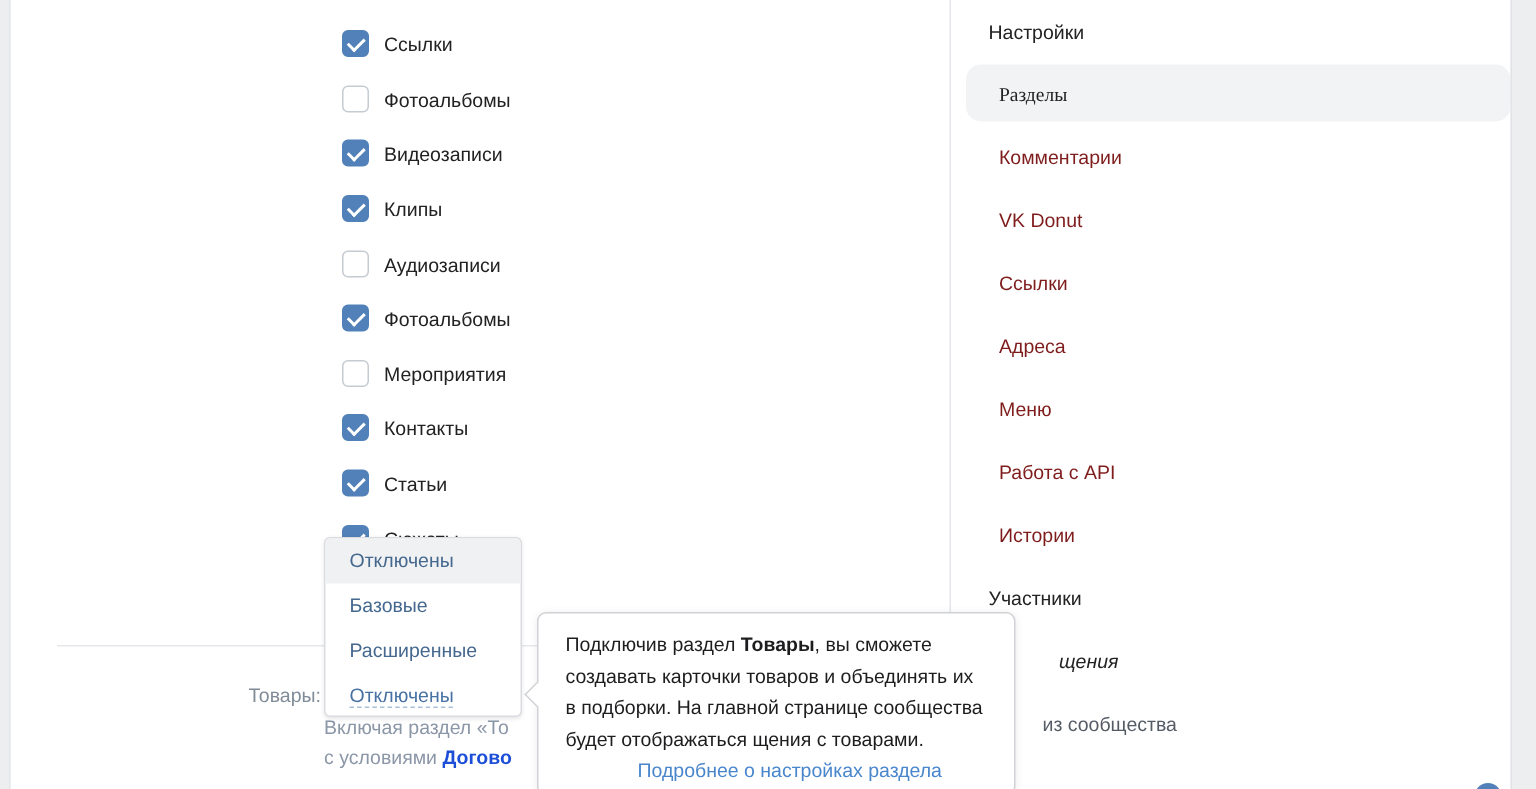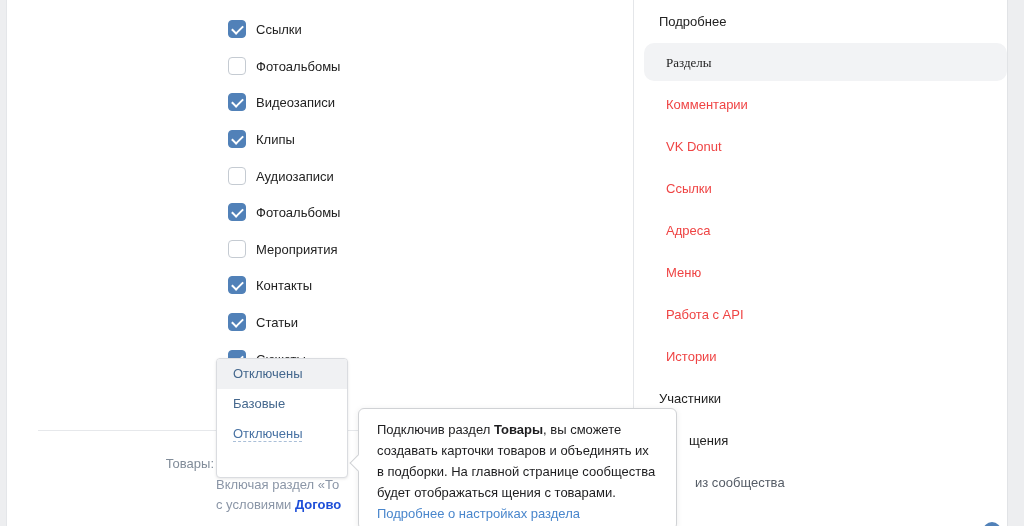--- a/index.html
+++ b/index.html
@@ -41,31 +41,31 @@
   .dd-current span { color:#4872a3; border-bottom:1px dashed #aabfd8; cursor:pointer; }
 
   
   .tooltip { position:absolute; left:358px; top:408px; width:319px; height:122px; background:#fff;
         border:1px solid #d0d2d5; border-radius:6px; box-shadow:0 1px 6px rgba(0,0,0,.08);
         z-index:10; padding:10px 18px 0 18px; }
   .tooltip .arrow { position:absolute; left:-7px; top:48px; width:12px; height:12px; background:#fff;
         border-left:1px solid #d0d2d5; border-bottom:1px solid #d0d2d5; transform:rotate(45deg); }
   .tt-text { font-size:13px; line-height:21px; color:#1d1d1f; }
   .tt-text b { font-weight:bold; }
-  .tt-link { font-size:13px; line-height:21px; color:#4986cc; cursor:pointer; }
+  .tt-link { font-size:13px; line-height:21px; color:#4986cc; cursor:pointer;margin-left:48px; }
 
   
   .sidebar { position:absolute; left:634px; top:0; width:373px; height:526px; background:#fff; }
   .sb-item { position:absolute; font-size:13px; white-space:nowrap; height:16px; line-height:16px; }
   .sb-header { left:25px; color:#222; cursor:pointer; }
-  .sb-link { left:32px; color:#ef4444; cursor:pointer; }
+  .sb-link { left:32px; color:#7f1d1d; cursor:pointer; }
   .sb-selected-bg { position:absolute; left:10px; top:43px; width:363px; height:38px;
         background:#f2f3f5; border-radius:10px; cursor:pointer; }
   .sb-selected-label { left:32px; color:#222;font-family:Liberation Serif, serif; }
-  .sb-partial-1 { left:55px; color:#222; cursor:pointer; }
+  .sb-partial-1 { left:72px; color:#222; cursor:pointer;font-style:italic; }
   .sb-partial-2 { left:61px; color:#555c66; cursor:pointer; }
 
   .fab-peek { position:absolute; left:983px; top:522px; width:18px; height:18px; border-radius:50%;
         background:#5181b8; z-index:12; }
 </style>
 </head>
 <body>
 
 <div class="screen">
 
@@ -116,27 +116,28 @@
   <div class="goods-note" style="top:477px">
     <span>Включая раздел «То</span>
   </div>
   <div class="goods-note" style="top:497px">
     <span>с условиями </span><b>Догово</b>
   </div>
 
   <div class="dropdown">
     <div class="dd-option highlighted">Отключены</div>
     <div class="dd-option">Базовые</div>
+    <div class="dd-option">Расширенные</div>
     <div class="dd-current">
       <span>Отключены</span>
     </div>
   </div>
 
   <div class="sidebar">
-    <div class="sb-item sb-header" style="top:14px">Подробнее</div>
+    <div class="sb-item sb-header" style="top:14px">Настройки</div>
     <div class="sb-selected-bg"></div>
     <div class="sb-item sb-selected-label" style="top:55px">Разделы</div>
     <div class="sb-item sb-link" style="top:97px">Комментарии</div>
     <div class="sb-item sb-link" style="top:139px">VK Donut</div>
     <div class="sb-item sb-link" style="top:181px">Ссылки</div>
     <div class="sb-item sb-link" style="top:223px">Адреса</div>
     <div class="sb-item sb-link" style="top:265px">Меню</div>
     <div class="sb-item sb-link" style="top:307px">Работа с API</div>
     <div class="sb-item sb-link" style="top:349px">Истории</div>
     <div class="sb-item sb-header" style="top:391px">Участники</div>

